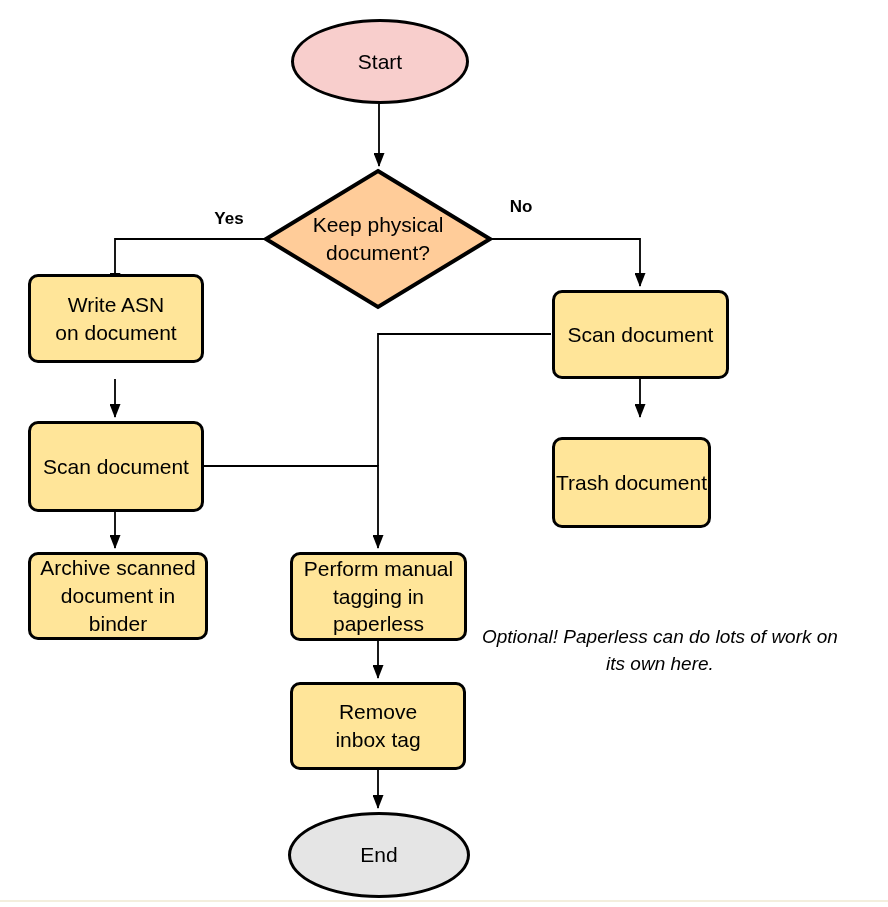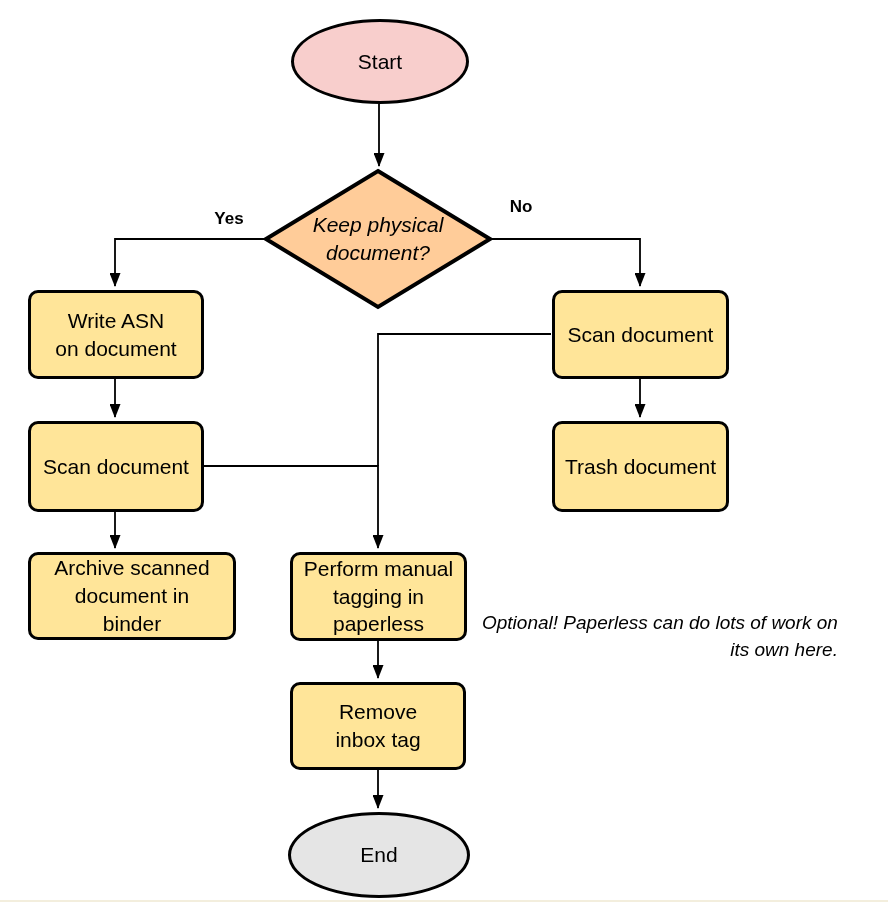--- a/index.html
+++ b/index.html
@@ -34,54 +34,53 @@
     background: #ffe599;
   }
   .terminal {
     border: 3.5px solid #000;
     border-radius: 50%;
     background: #f8cecc;
   }
   .decision-label {
     border: none;
     background: transparent;
-    font-style: italic;
   }
   .edge-label {
     position: absolute;
     font-size: 17px;
     text-align: center;
     white-space: nowrap;
     font-weight: bold;
   }
   .note {
     position: absolute;
     left: 482px;
-    top: 610px;
+    top: 624px;
     font-size: 19px;
     font-style: italic;
     line-height: 1.4;
     white-space: pre-line;
-    text-align: right;
+    text-align: center;
   }
   .bottom-rule {
     position: absolute;
     left: 0;
     top: 900px;
     width: 888px;
     height: 2px;
   }
   
   #node-start      { left: 291px; top: 19px;  width: 178px; height: 85px; }
   #node-decision-label { left: 274px; top: 208px; width: 208px; height: 62px; }
-  #node-write-asn  { left: 28px;  top: 290px; width: 176px; height: 89px; }
+  #node-write-asn  { left: 28px;  top: 274px; width: 176px; height: 89px; }
   #node-scan-left  { left: 28px;  top: 421px; width: 176px; height: 91px; }
-  #node-archive    { left: 28px;  top: 552px; width: 208px; height: 88px; }
+  #node-archive    { left: 28px;  top: 552px; width: 180px; height: 88px; }
   #node-scan-right { left: 552px; top: 290px; width: 177px; height: 89px; }
-  #node-trash      { left: 552px; top: 421px; width: 177px; height: 91px; }
+  #node-trash      { left: 552px; top: 437px; width: 159px; height: 91px; }
   #node-tagging    { left: 290px; top: 552px; width: 177px; height: 89px; align-items: flex-end; }
   #node-remove     { left: 290px; top: 682px; width: 176px; height: 88px; }
   #node-end        { left: 288px; top: 812px; width: 182px; height: 86px; }
   #label-yes { left: 204px; top: 209px; width: 50px; }
   #label-no  { left: 496px; top: 197px; width: 50px; }
 </style>
 </head>
 <body>
 
 <div id="canvas">

